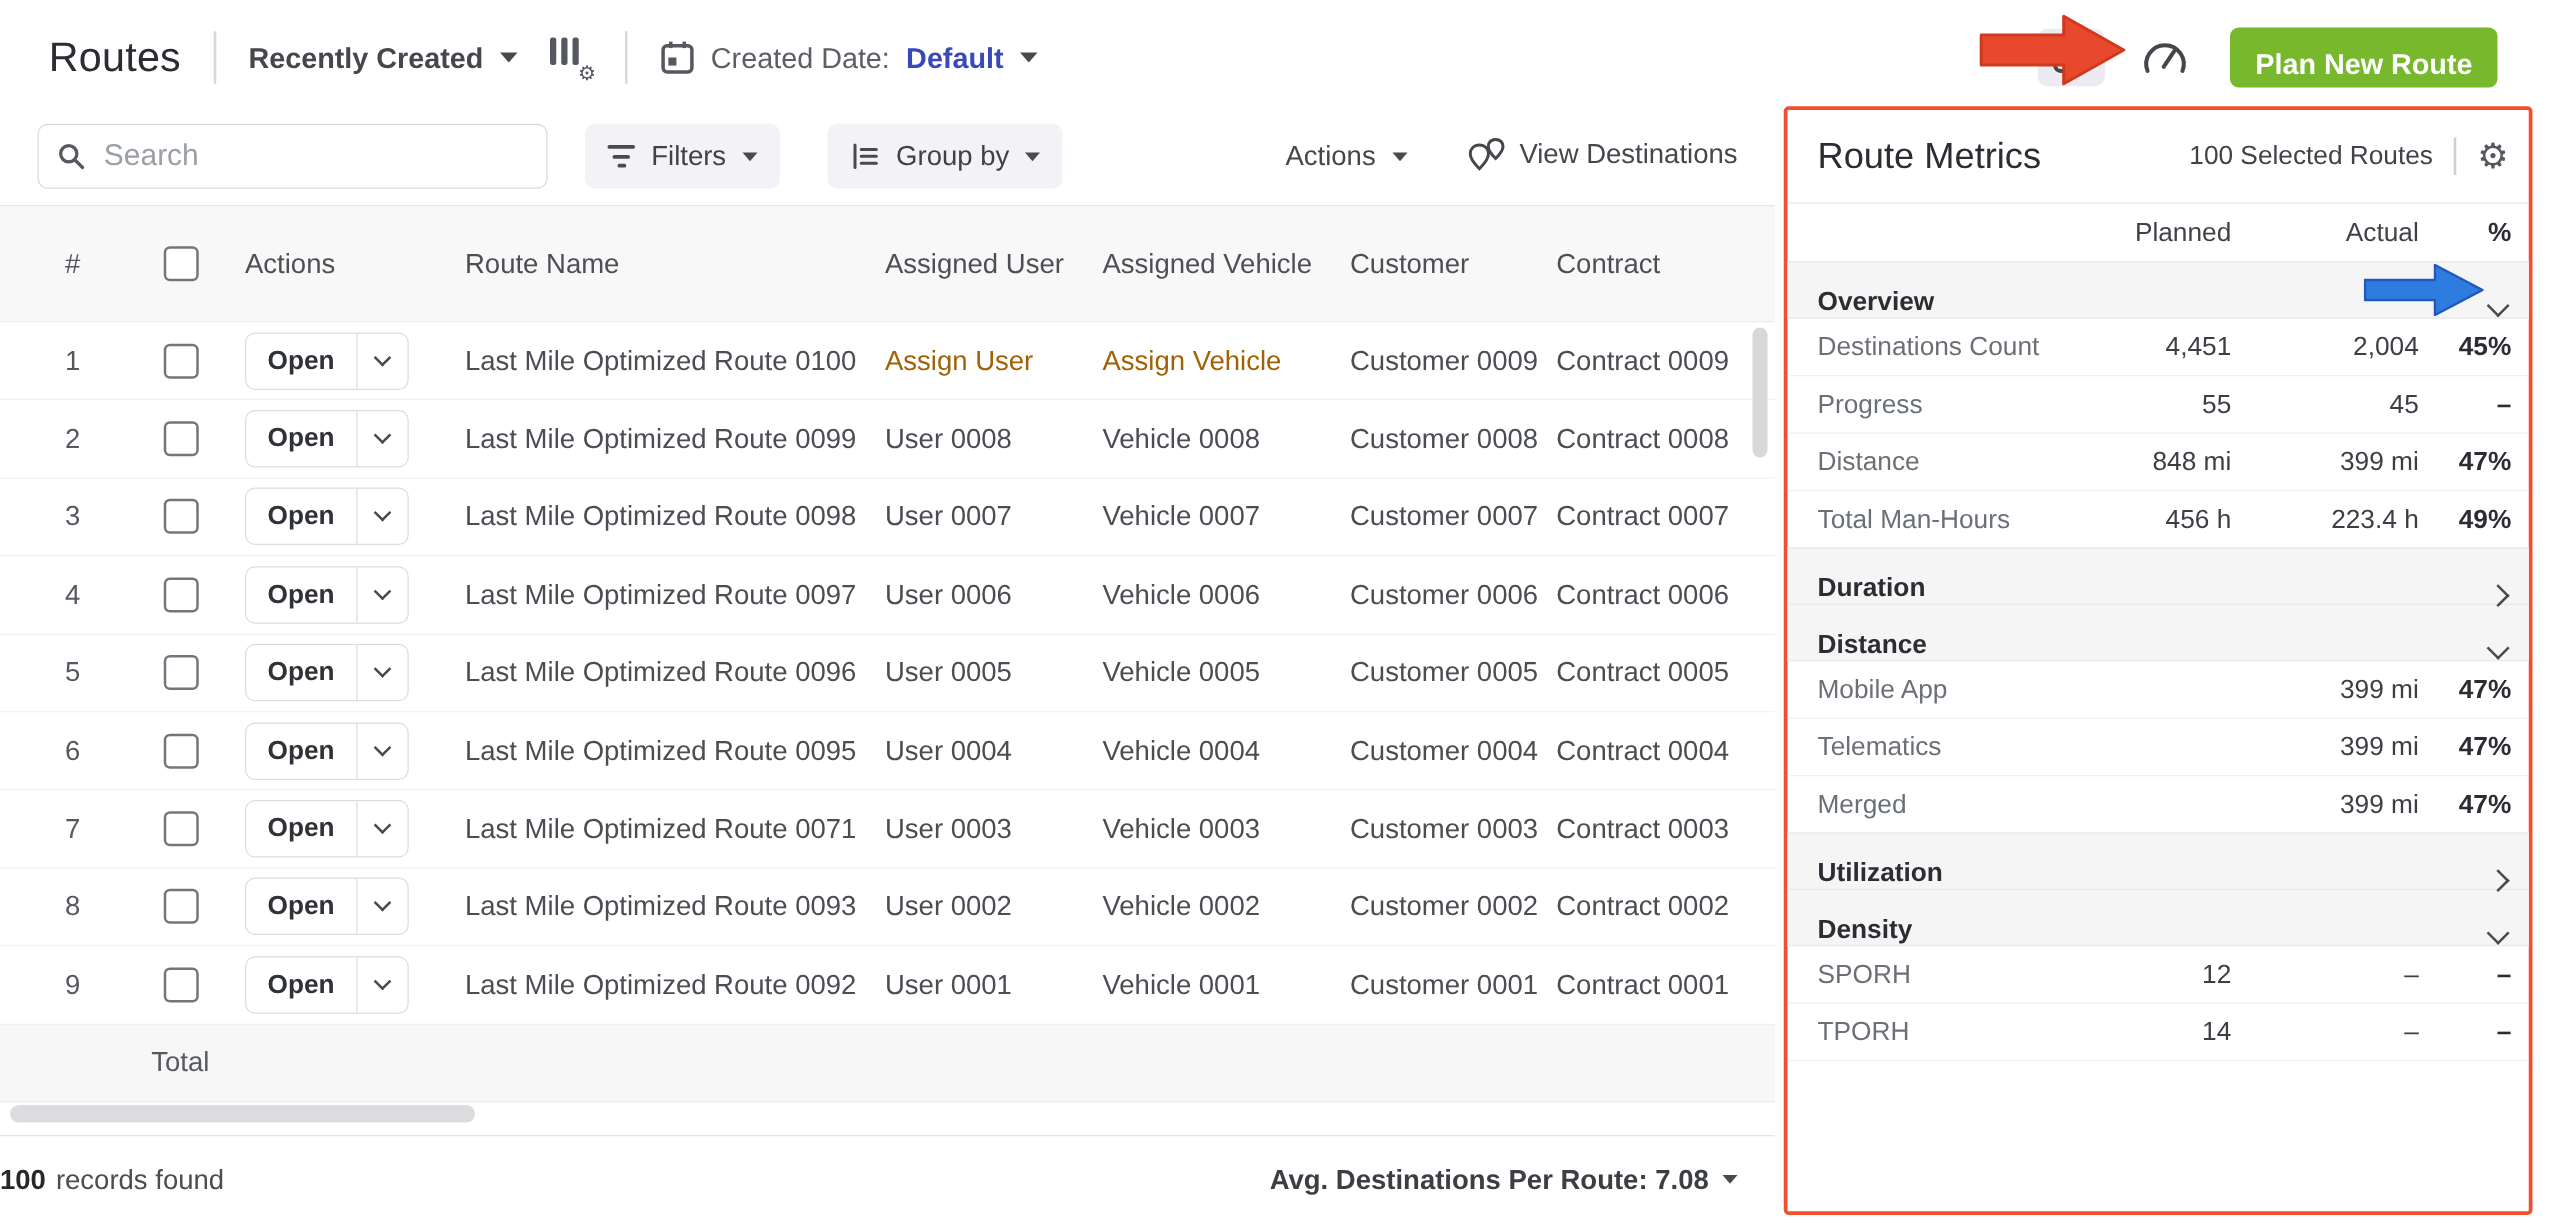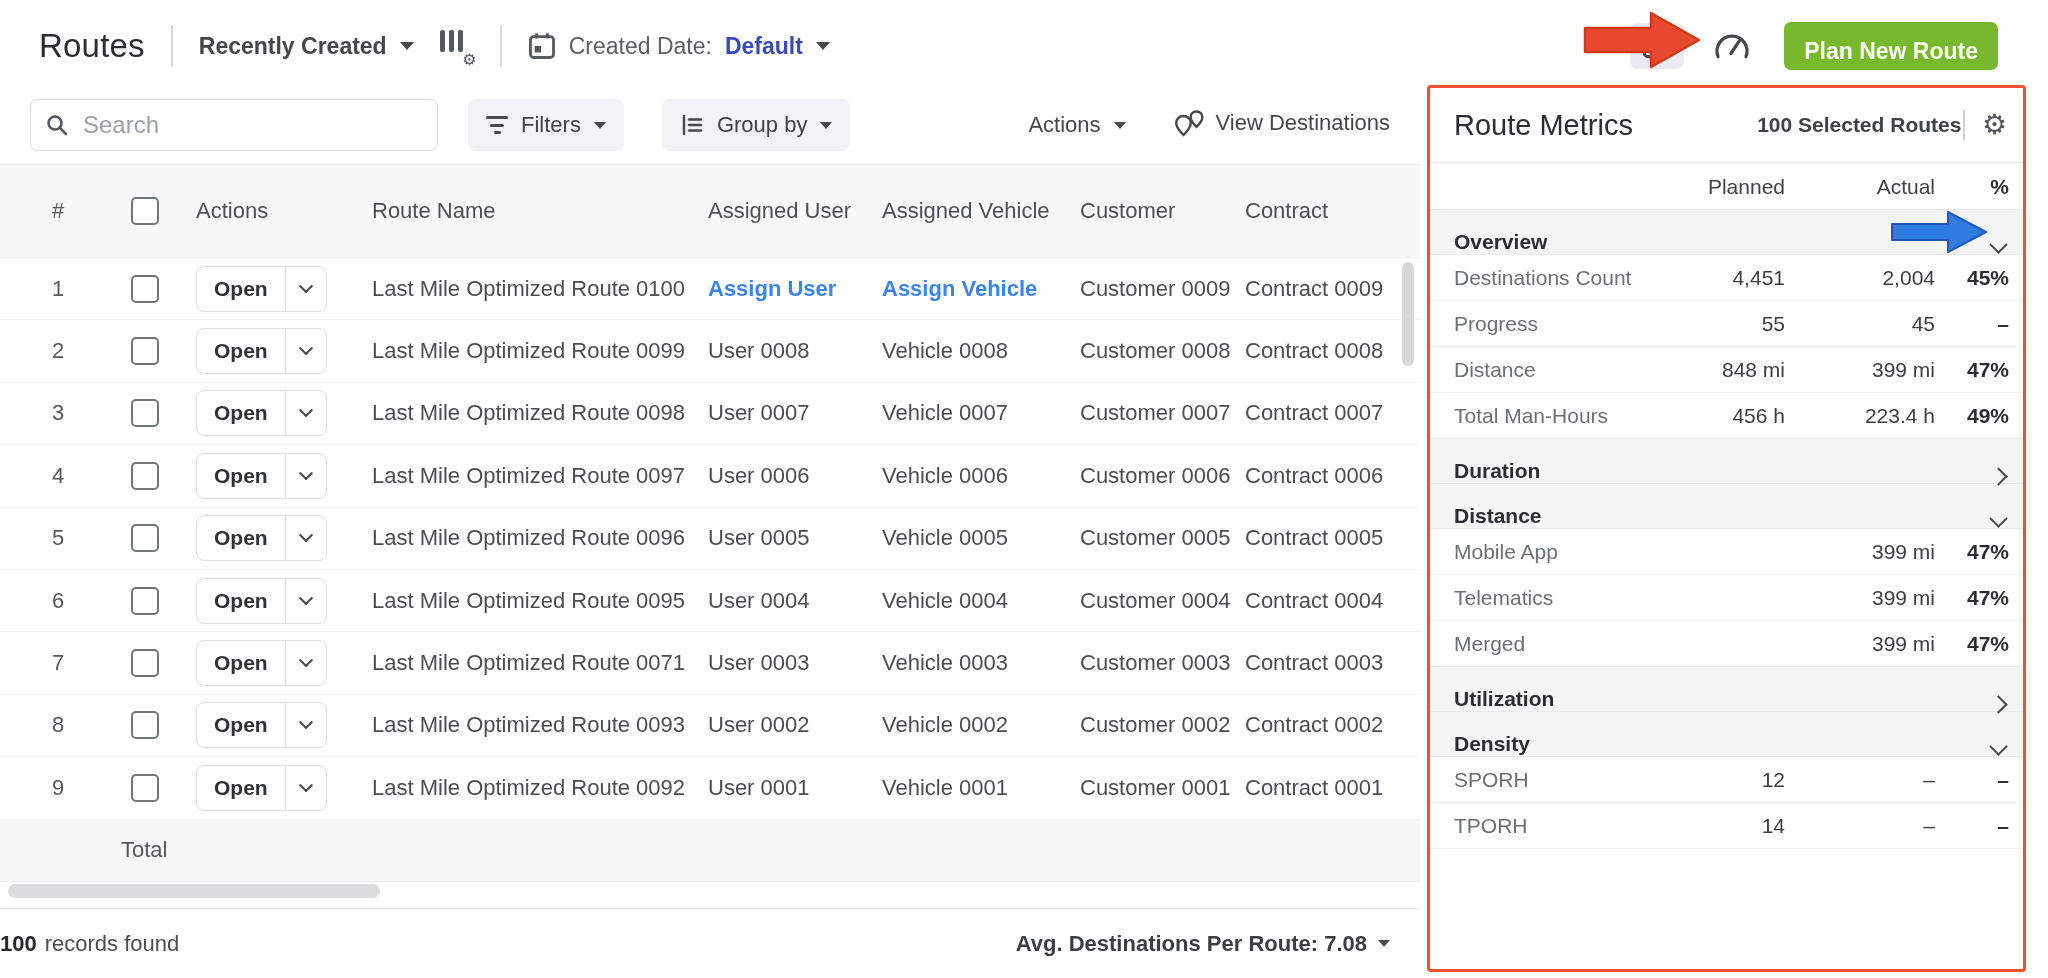--- a/index.html
+++ b/index.html
@@ -51,21 +51,21 @@
   .td.route{padding-left:32px;}
   .td.user{padding-left:8px;}
   .td.vehicle{padding-left:2px;}
   .th.act-h{padding-left:16px;}
   .checkbox{width:28px;height:28px;border:2.5px solid #71757c;border-radius:5px;background:#fff;box-sizing:border-box;cursor:pointer;}
   .open-btn{margin-left:16px;height:46px;border:1.5px solid #dcdde0;border-radius:8px;display:flex;align-items:stretch;
             background:#fff;width:fit-content;box-sizing:border-box;overflow:hidden;cursor:pointer;}
   .open-label{padding:0 17px;font-size:21px;color:#2f3237;font-weight:600;display:flex;align-items:center;}
   .open-sep{width:1.5px;background:#dcdde0;}
   .open-caret{width:40px;display:flex;align-items:center;justify-content:center;}
-  .link{color:#3b82f6;font-weight:700;cursor:pointer;}
+  .link{color:#a16207;font-weight:400;cursor:pointer;}
   .t-total{height:62px;background:#f7f7f8;border-bottom:1px solid #ededef;display:flex;align-items:center;
            padding-left:121px;font-size:22px;color:#55585e;box-sizing:border-box;}
   .hscroll{position:absolute;left:8px;top:884px;width:372px;height:14px;border-radius:7px;background:#dcdcdf;cursor:pointer;}
   .vscroll{position:absolute;left:1402px;top:262px;width:12px;height:104px;border-radius:6px;background:#d8d8db;cursor:pointer;}
   .fdiv{position:absolute;left:0;top:908px;width:1420px;height:1px;background:#e5e5e7;}
   .footer{position:absolute;left:0;top:909px;width:1420px;height:69px;}
   .records{position:absolute;left:0;top:0;width:100%;height:100%;display:flex;align-items:center;justify-content:flex-start;
            font-size:22px;color:#4a4d52;gap:8px;}
   .records b{color:#26282c;font-weight:700;}
   .avg{position:absolute;right:30px;top:0;height:100%;display:flex;align-items:center;gap:11px;font-size:22px;
@@ -74,21 +74,21 @@
   .chev{width:11px;height:11px;border-right:2.4px solid #4a4a4a;border-bottom:2.4px solid #4a4a4a;
         display:inline-block;flex:0 0 auto;}
   .chev.down{transform:rotate(45deg) translate(-2px,-2px);}
   .chev.right{transform:rotate(-45deg);}
   .chev.sm{width:8px;height:8px;border-width:2px;}
   
   .panel{position:absolute;left:1427px;top:85px;width:599px;height:887px;box-sizing:border-box;background:#fff;
          border:3px solid #f14f2d;border-radius:4px;--mcols:1fr 130px 150px 74px;}
   .p-head{height:75px;display:flex;align-items:center;padding:0 16px 0 24px;border-bottom:1px solid #e8e8ea;box-sizing:border-box;}
   .p-title{font-size:29px;color:#2b2d33;flex:1;}
-  .p-selected{font-size:21px;color:#3f4247;margin-right:2px;font-weight:bold;}
+  .p-selected{font-size:21px;color:#3f4247;margin-right:17px;}
   .p-vdiv{width:1.5px;height:30px;background:#cfcfd3;margin-right:17px;}
   .gear{font-size:28px;color:#55585e;line-height:1;cursor:pointer;}
   .p-colhead{height:47px;display:grid;grid-template-columns:var(--mcols);align-items:center;
              padding:0 14px 0 24px;box-sizing:border-box;font-size:21px;color:#3f4247;}
   .p-colhead .c{text-align:right;}
   .p-colhead .c.pct{font-weight:700;color:#2b2d33;}
   .m-section{height:46px;background:#f5f5f6;border-top:1px solid #e9e9eb;border-bottom:1px solid #e9e9eb;
              display:flex;align-items:flex-end;justify-content:space-between;padding:0 18px 0 24px;
              font-size:21px;font-weight:700;color:#2b2d33;box-sizing:border-box;margin-top:-1px;cursor:pointer;}
   .m-row{height:46px;display:grid;grid-template-columns:var(--mcols);align-items:center;padding:0 14px 0 24px;

